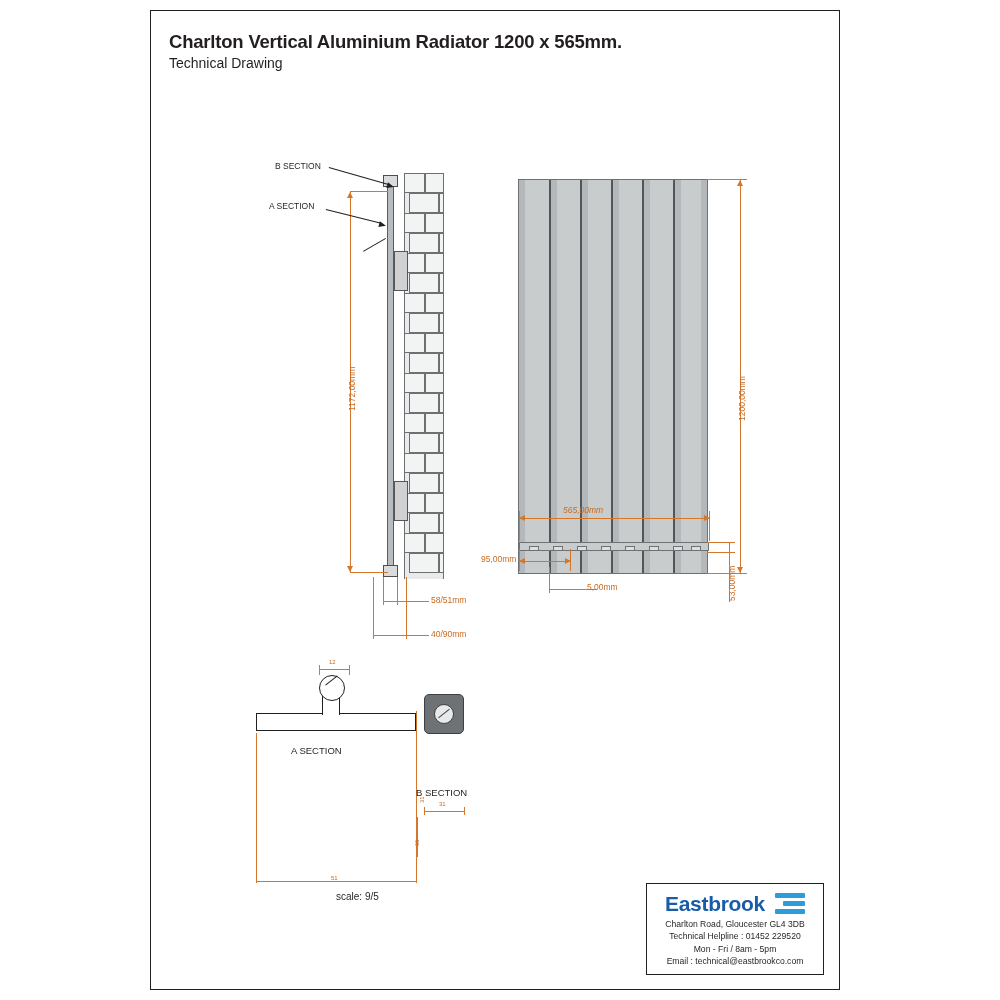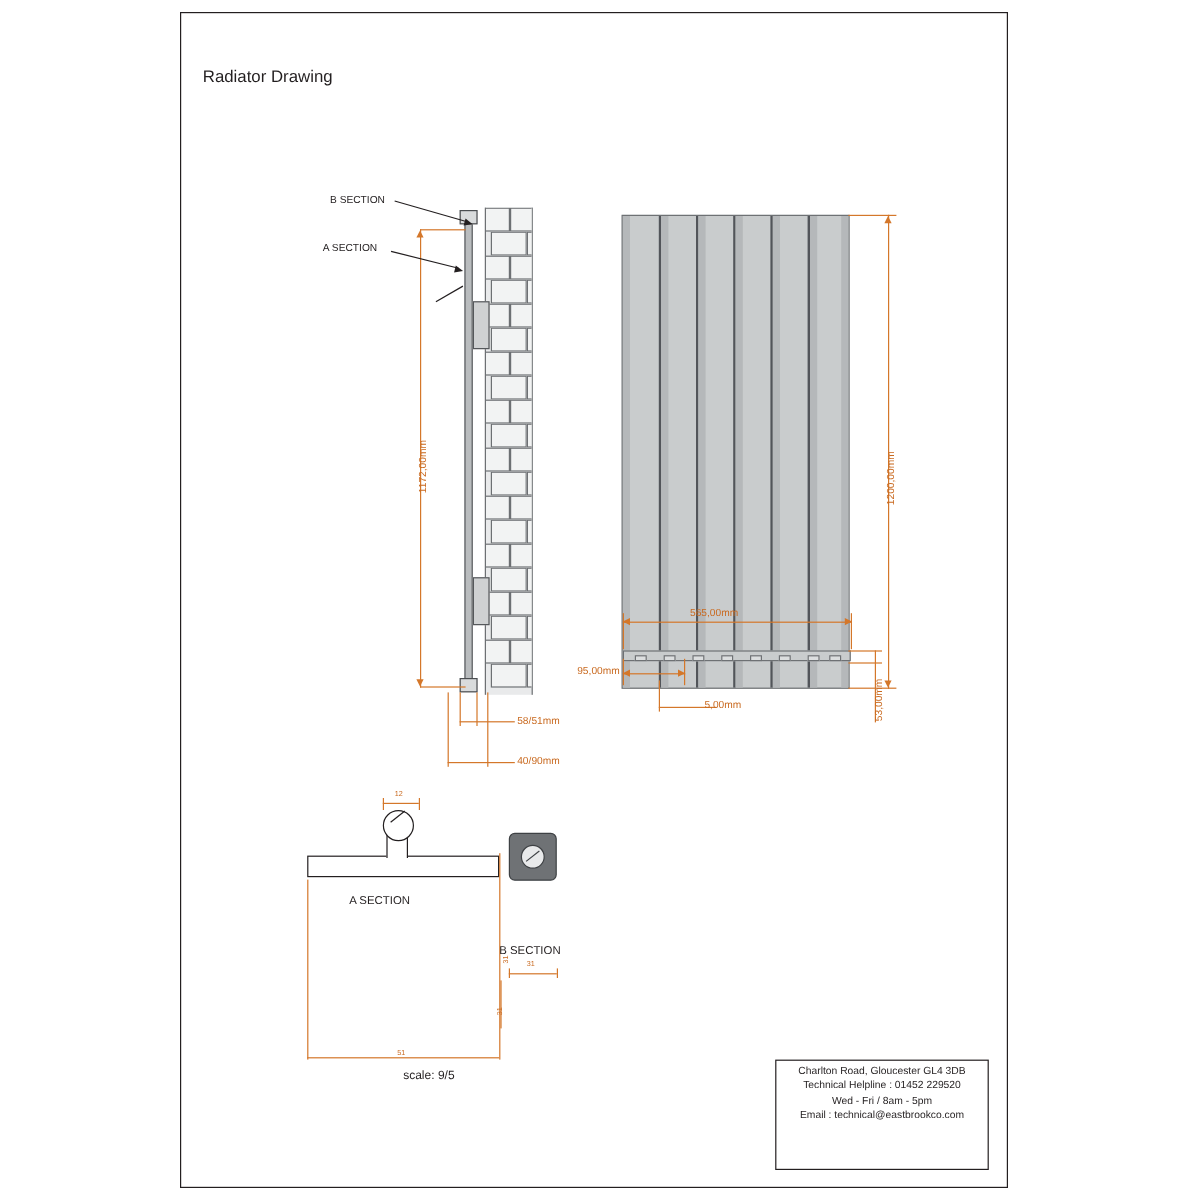--- a/index.html
+++ b/index.html
@@ -344,21 +344,22 @@
     color: #231f20;
     margin-top: 2.5px;
   }
 </style>
 </head>
 <body>
 
 <div id="page">
   <div id="sheet">
 
-    <div class="title-sub">Radiator Drawing</div>
+    <div class="title-main">Charlton Vertical Aluminium Radiator 1200 x 565mm.</div>
+    <div class="title-sub">Technical Drawing</div>
 
     <div id="side-elev">
 
       <div class="wall">
         <div class="brick" style="left:-10px; top:0px;   width:30px; height:20px;"></div>
         <div class="brick" style="left:20px;  top:0px;   width:30px; height:20px;"></div>
         <div class="brick" style="left:4px;   top:20px;  width:30px; height:20px;"></div>
         <div class="brick" style="left:34px;  top:20px;  width:30px; height:20px;"></div>
         <div class="brick" style="left:-10px; top:40px;  width:30px; height:20px;"></div>
         <div class="brick" style="left:20px;  top:40px;  width:30px; height:20px;"></div>
@@ -469,21 +470,21 @@
       <div class="plan-tooth" style="left:130px;"></div>
       <div class="plan-tooth" style="left:154px;"></div>
       <div class="plan-tooth" style="left:172px;"></div>
     </div>
 
     <div class="dim-ln" style="left:368px; top:500px; width:1px; height:30px;"></div>
     <div class="dim-ln" style="left:558px; top:500px; width:1px; height:30px;"></div>
     <div class="dim-ln" style="left:368px; top:507px; width:191px; height:1px;"></div>
     <div class="arrow-l" style="left:368px; top:504px;"></div>
     <div class="arrow-r" style="left:553px; top:504px;"></div>
-    <div class="dim-txt" style="left:424px; top:494px;">565,00mm</div>
+    <div class="dim-txt" style="left:412px; top:494px;font-style:italic;">565,00mm</div>
 
     <div class="dim-ln" style="left:368px; top:538px; width:1px; height:22px;"></div>
     <div class="dim-ln" style="left:419px; top:538px; width:1px; height:22px;"></div>
     <div class="dim-ln" style="left:368px; top:550px; width:52px; height:1px;"></div>
     <div class="arrow-l" style="left:368px; top:547px;"></div>
     <div class="arrow-r" style="left:414px; top:547px;"></div>
     <div class="dim-txt" style="left:330px; top:543px;">95,00mm</div>
 
     <div class="dim-ln" style="left:556px; top:531px; width:28px; height:1px;"></div>
     <div class="dim-ln" style="left:556px; top:541px; width:28px; height:1px;"></div>
@@ -518,20 +519,28 @@
     <div class="dim-ln" style="left:273px; top:800px; width:40px; height:1px;"></div>
     <div class="dim-ln" style="left:273px; top:796px; width:1px; height:8px;"></div>
     <div class="dim-ln" style="left:313px; top:796px; width:1px; height:8px;"></div>
     <div class="dim-txt" style="left:288px; top:790px; font-size:6px;">31</div>
     <div class="dim-ln" style="left:266px; top:806px; width:1px; height:40px;"></div>
     <div class="dim-txt vert" style="left:263px; top:835px; font-size:6px;">31</div>
 
     <div id="scale-note">scale:  9/5</div>
 
     <div id="title-block">
+      <div class="eb-row">
+        <div class="eb-name">Eastbrook</div>
+        <div class="eb-logo">
+          <div class="eb-bar" style="top:0px;  width:30px;"></div>
+          <div class="eb-bar" style="top:8px;  width:22px;"></div>
+          <div class="eb-bar" style="top:16px; width:30px;"></div>
+        </div>
+      </div>
       <div class="eb-line">Charlton Road, Gloucester GL4 3DB</div>
       <div class="eb-line">Technical Helpline : 01452 229520</div>
-      <div class="eb-line">Wed - Fri / 8am - 5pm</div>
+      <div class="eb-line">Mon - Fri / 8am - 5pm</div>
       <div class="eb-line">Email : technical@eastbrookco.com</div>
     </div>
 
   </div>
 </div>
 
 </body></html>

